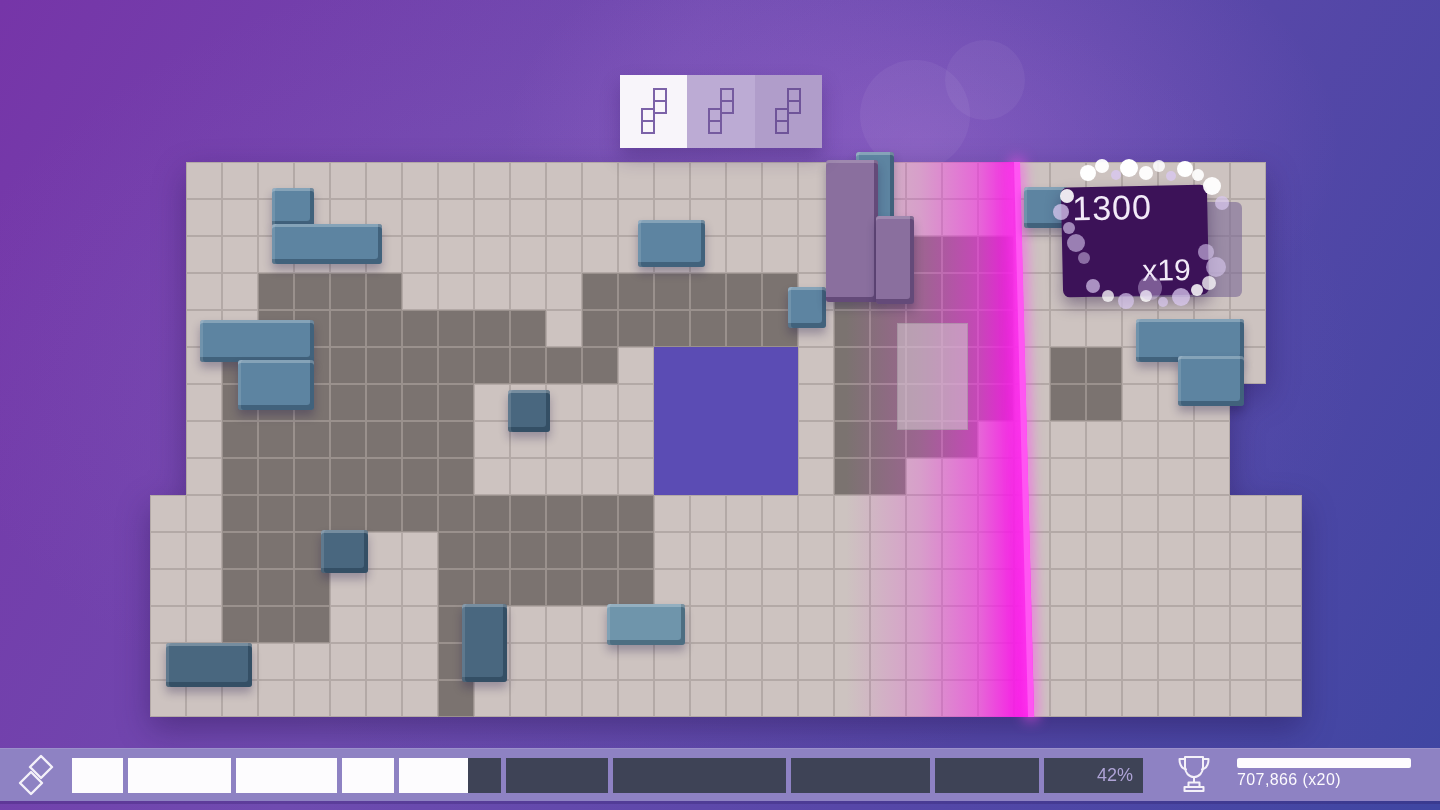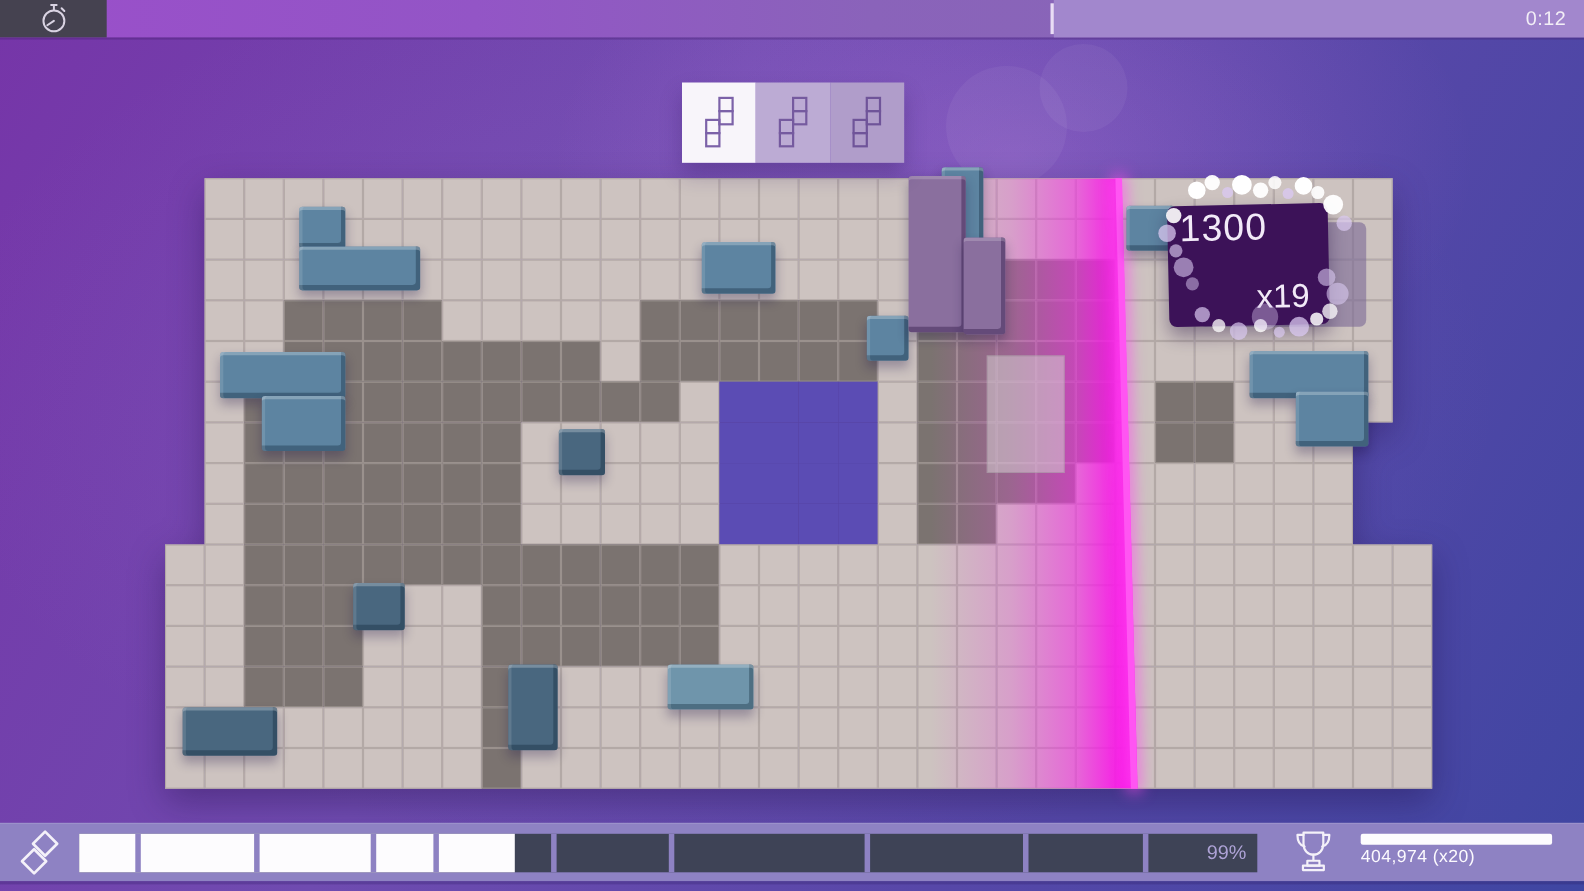--- a/index.html
+++ b/index.html
@@ -638,48 +638,32 @@
       <div class="particle" style="left: 1140px; top: 290px; width: 12px; height: 12px; opacity: 0.8; background: rgb(255, 255, 255);"></div>
       <div class="particle" style="left: 1158px; top: 297px; width: 10px; height: 10px; opacity: 0.7; background: rgb(217, 200, 240);"></div>
       <div class="particle" style="left: 1172px; top: 288px; width: 18px; height: 18px; opacity: 0.75; background: rgb(217, 200, 240);"></div>
       <div class="particle" style="left: 1191px; top: 284px; width: 12px; height: 12px; opacity: 0.85; background: rgb(255, 255, 255);"></div>
       <div class="particle" style="left: 1198px; top: 244px; width: 16px; height: 16px; opacity: 0.6; background: rgb(217, 200, 240);"></div>
       <div class="particle" style="left: 1206px; top: 257px; width: 20px; height: 20px; opacity: 0.6; background: rgb(217, 200, 240);"></div>
       <div class="particle" style="left: 1202px; top: 276px; width: 14px; height: 14px; opacity: 0.75; background: rgb(255, 255, 255);"></div>
       <div class="particle" style="left: 1138px; top: 276px; width: 24px; height: 24px; opacity: 0.4; background: rgb(217, 200, 240);"></div>
     </div>
 
-  <div id="topbar">
-    <div class="right-half"></div>
-    <div class="tick"></div>
-    <div id="timer-box">
-      <svg width="28" height="30" viewBox="0 0 28 30">
-        <g fill="none" stroke="#d9d3e2" stroke-width="1.8" stroke-linecap="round">
-          <circle cx="14" cy="17" r="9.5"></circle>
-          <path d="M14 17 L8 21"></path>
-          <path d="M11.5 2.5 h5"></path>
-          <path d="M14 3 V7"></path>
-          <path d="M21 5.5 l2.5 2.5"></path>
-        </g>
-      </svg>
-    </div>
-    <div id="timer-text">0:12</div>
-  </div>
 
   <div id="hud">
     <svg id="combo-icon" width="44" height="44" viewBox="0 0 44 44">
       <g fill="none" stroke="#f4f1f9" stroke-width="2.4" stroke-linejoin="round">
         <path d="M27 3 L38 14 L27 25 L16 14 Z"></path>
         <path d="M17 19 L28 30 L17 41 L6 30 Z"></path>
       </g>
     </svg>
 
     <div id="progress">
       <div class="fill" style="width: 396px;"></div>
-      <div class="label">99%</div>
+      <div class="label">42%</div>
     <div class="divider" style="left: 51px;"></div>
         <div class="divider" style="left: 159px;"></div>
         <div class="divider" style="left: 265px;"></div>
         <div class="divider" style="left: 322px;"></div>
         <div class="divider" style="left: 429px;"></div>
         <div class="divider" style="left: 536px;"></div>
         <div class="divider" style="left: 714px;"></div>
         <div class="divider" style="left: 858px;"></div>
         <div class="divider" style="left: 967px;"></div>
       </div>
@@ -689,16 +673,16 @@
         <path d="M11 5 h18 v10 c0 6 -4 10 -9 10 c-5 0 -9 -4 -9 -10 Z"></path>
         <path d="M11 7 H5.5 c0 6 2.5 9.5 6.5 10.5"></path>
         <path d="M29 7 h5.5 c0 6 -2.5 9.5 -6.5 10.5"></path>
         <path d="M20 25 v5"></path>
         <path d="M14.5 30.5 h11 v4.5 h-11 Z"></path>
         <path d="M10.5 35 h19 v4 h-19 Z"></path>
       </g>
     </svg>
 
     <div id="minibar"></div>
-    <div id="hud-score">404,974 (x20)</div>
+    <div id="hud-score">707,866 (x20)</div>
   </div>
 
 </div>
 
 </body></html>

